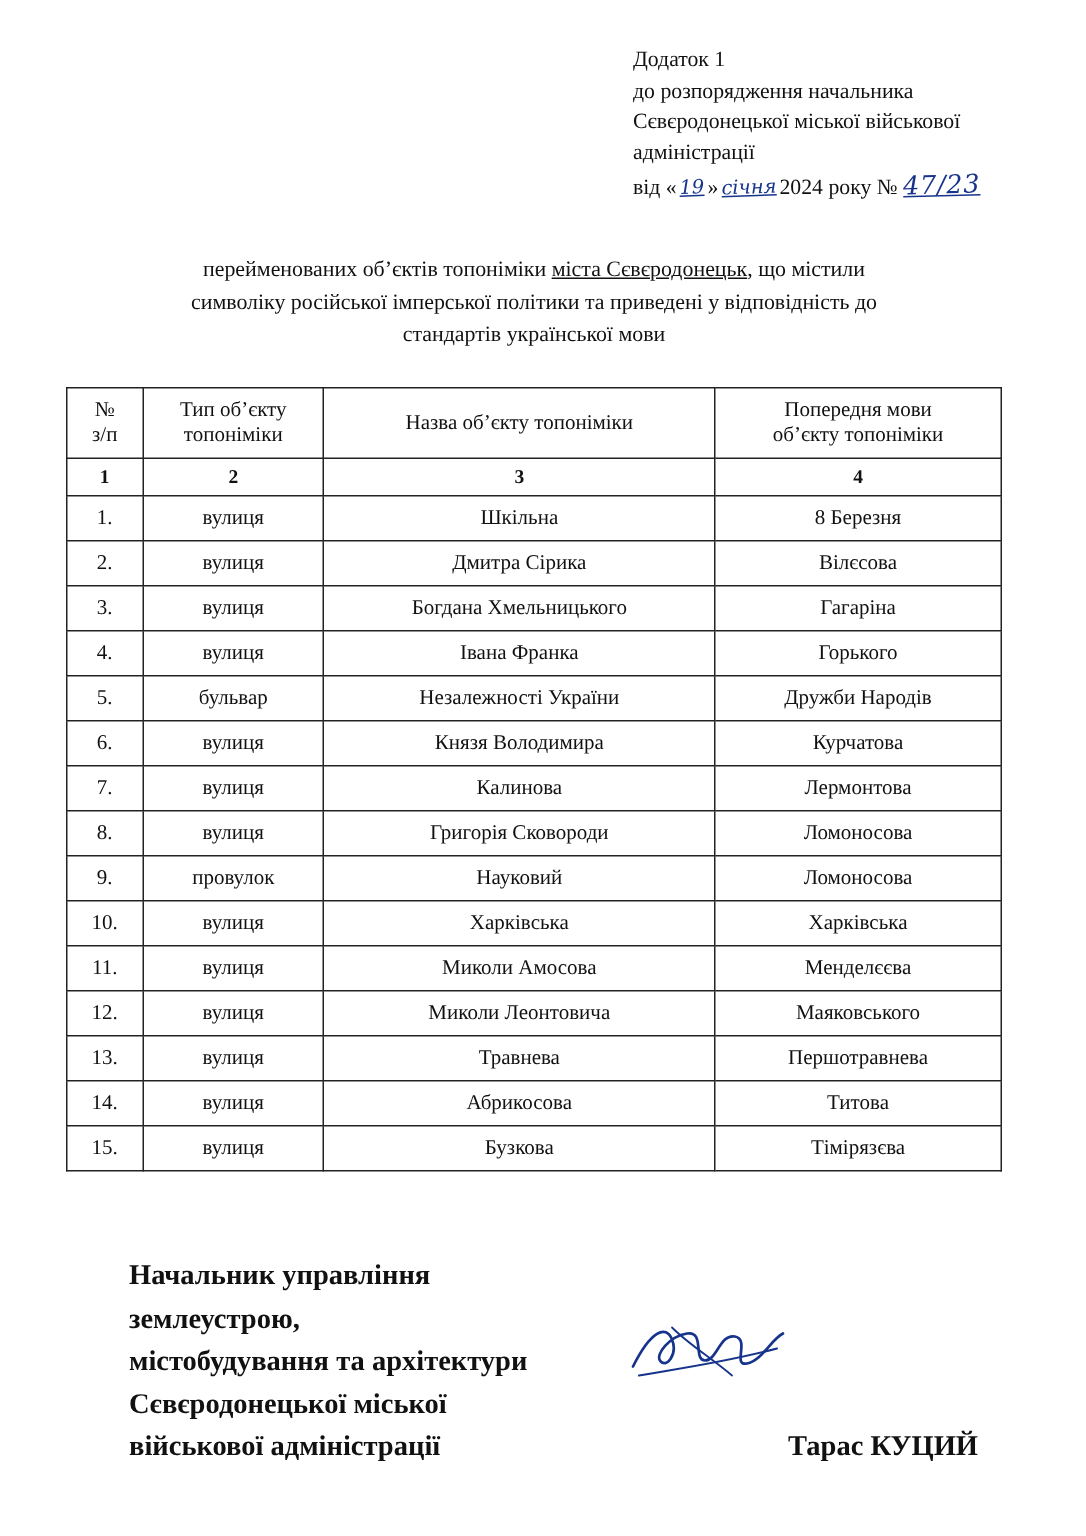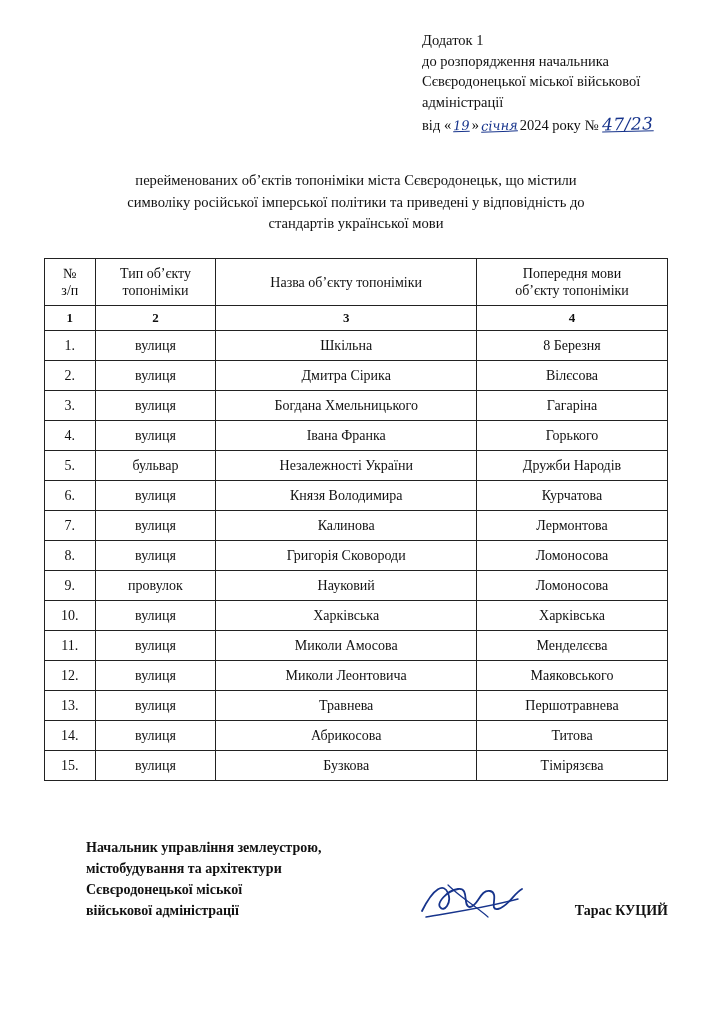--- a/index.html
+++ b/index.html
@@ -65,20 +65,21 @@
   .title-block {
     margin-top: 34px;
     text-align: center;
     font-size: 14.6px;
     line-height: 1.46;
   }
   .title-main {
     margin-bottom: 2px;
   }
   .title-underline {
+    text-decoration: underline;
     margin-top: 34px;
   }
 
   
   table.topo {
     margin: 24px auto 0 auto;
     border-collapse: collapse;
     width: 624px;
     font-size: 14px;
   }
@@ -105,30 +106,30 @@
   table.topo tbody td {
     height: 25px;
     padding: 2px 3px;
   }
 
   
   .sign-block {
     margin-top: 56px;
     margin-left: 62px;
     position: relative;
-    font-size: 14px;
+    font-size: 19px;
     font-weight: bold;
     line-height: 1.5;
   }
   .sign-left {
     width: 300px;
   }
   .sign-name {
     position: absolute;
-    right: 18px;
+    right: 34px;
     bottom: 0px;
     font-weight: bold;
     white-space: nowrap;
   }
   .signature-mark {
     position: absolute;
     left: 332px;
     top: 40px;
     width: 110px;
     height: 48px;

